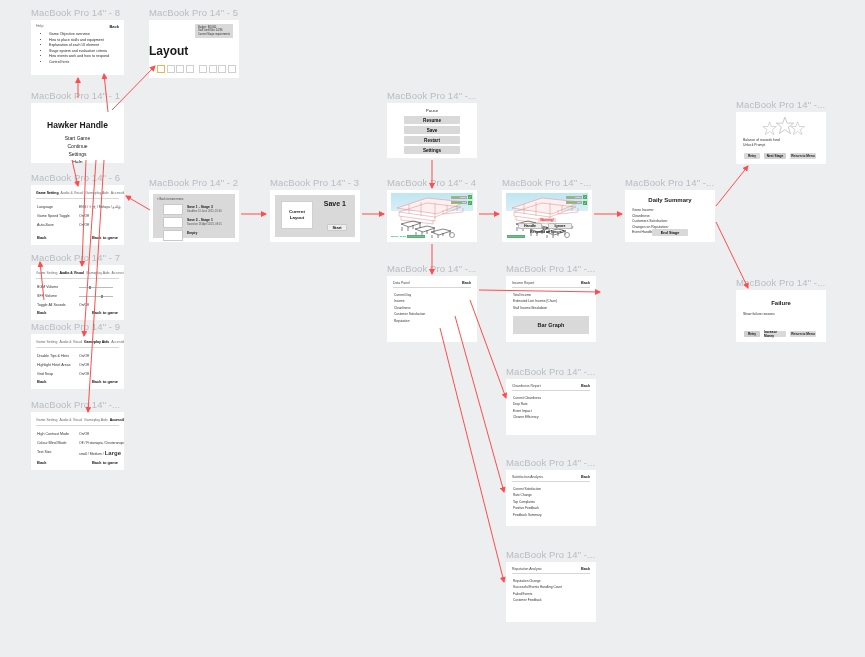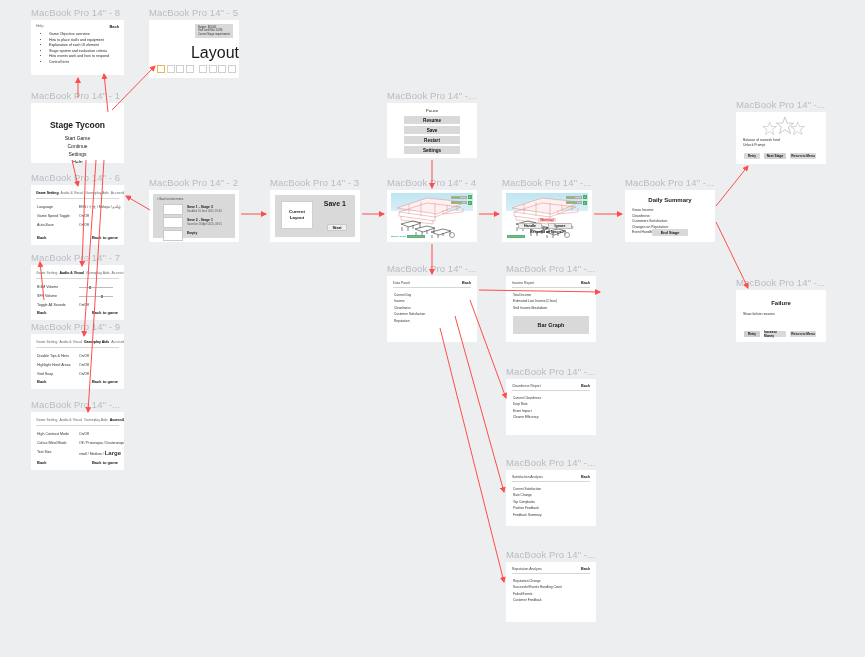--- a/index.html
+++ b/index.html
@@ -57,37 +57,37 @@
       </div>
     </div>
     <div class="frame" style="left: 149px; top: 20px; width: 90px; height: 58px;">
       <div class="frame-label">MacBook Pro 14" - 5</div>
       <div class="frame-body">
         <div style="position: absolute; right: 6px; top: 4px; background: rgb(217, 217, 217); padding: 2px 3px;">
           <div style="font-size: 2.6px; color: rgb(51, 51, 51); line-height: 3.4px; white-space: nowrap;">Budget: $45000</div>
           <div style="font-size: 2.6px; color: rgb(51, 51, 51); line-height: 3.4px; white-space: nowrap;">Stall Limit/Slot: 24/36</div>
           <div style="font-size: 2.6px; color: rgb(51, 51, 51); line-height: 3.4px; white-space: nowrap;">Current Stage requirements</div>
         </div>
-        <div class="t" style="left: 0px; right: 0px; top: 24px; text-align: right; font-size: 16px; font-weight: normal;">Layout</div>
+        <div class="t" style="left: 0px; right: 0px; top: 24px; text-align: left; font-size: 12px; font-weight: bold;">Layout</div>
         <div style="position: absolute; left: 8px; bottom: 5px; display: flex; gap: 1.5px;">
           <div style="width: 8px; height: 8px; border: 1px solid rgb(232, 184, 75); background: rgb(255, 255, 255);"></div>
           <div style="width: 8px; height: 8px; border: 1px solid rgb(207, 207, 207); background: rgb(255, 255, 255);"></div>
           <div style="width: 8px; height: 8px; border: 1px solid rgb(207, 207, 207); background: rgb(255, 255, 255);"></div>
           <div style="width: 8px; height: 8px; border: 1px solid rgb(207, 207, 207); background: rgb(255, 255, 255); margin-right: 4px;"></div>
           <div style="width: 8px; height: 8px; border: 1px solid rgb(207, 207, 207); background: rgb(255, 255, 255);"></div>
           <div style="width: 8px; height: 8px; border: 1px solid rgb(207, 207, 207); background: rgb(255, 255, 255);"></div>
           <div style="width: 8px; height: 8px; border: 1px solid rgb(207, 207, 207); background: rgb(255, 255, 255);"></div>
           <div style="width: 8px; height: 8px; border: 1px solid rgb(207, 207, 207); background: rgb(255, 255, 255);"></div>
         </div>
       </div>
     </div>
     <div class="frame" style="left: 31px; top: 103px; width: 93px; height: 60px;">
       <div class="frame-label">MacBook Pro 14" - 1</div>
       <div class="frame-body">
-        <div class="t" style="left: 0px; right: 0px; top: 17px; text-align: center; font-size: 8.5px; font-weight: bold;">Stage Tycoon</div>
+        <div class="t" style="left: 0px; right: 0px; top: 17px; text-align: center; font-size: 8.5px; font-weight: bold;">Hawker Handle</div>
         <div class="t" style="left: 0px; right: 0px; top: 32px; text-align: center; font-size: 5px;">Start Game</div>
         <div class="t" style="left: 0px; right: 0px; top: 40px; text-align: center; font-size: 5px;">Continue</div>
         <div class="t" style="left: 0px; right: 0px; top: 48px; text-align: center; font-size: 5px;">Settings</div>
         <div class="t" style="left: 0px; right: 0px; top: 56px; text-align: center; font-size: 5px;">Help</div>
       </div>
     </div>
     <div class="frame" style="left: 31px; top: 185px; width: 93px; height: 60px;">
       <div class="frame-label">MacBook Pro 14" - 6</div>
       <div class="frame-body">
         <div class="tabrow" style="left: 5px; top: 6px;"><span style="margin-right: 2px; font-weight: bold; color: rgb(0, 0, 0);">Game Setting</span><span style="margin-right: 2px;">Audio &amp; Visual</span><span style="margin-right: 2px;">Gameplay Aids</span><span style="margin-right: 2px;">Accessibility</span></div>

